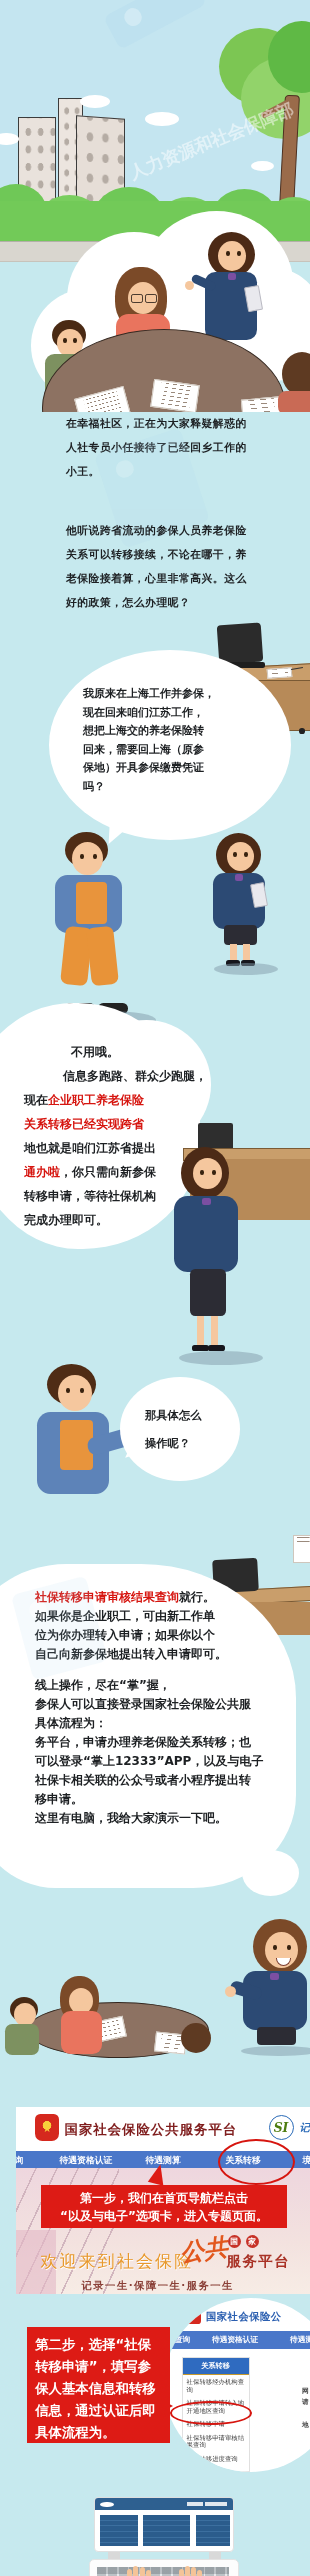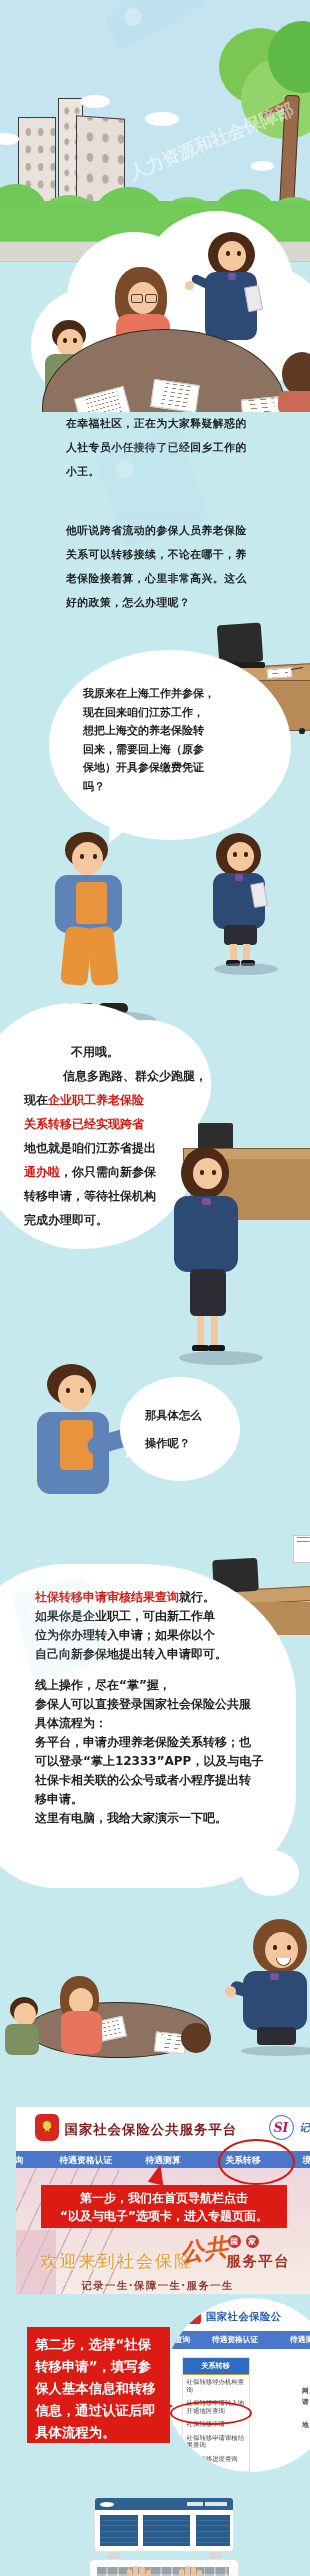--- a/index.html
+++ b/index.html
@@ -269,21 +269,21 @@
     <div class="hair" style="left:181px;top:2023px;width:30px;height:30px;background:#5e3a22;"></div>
   </div>
 
 
   <div class="abs" style="left:15.5px;top:2107px;width:295px;height:187px;background:#fff;overflow:hidden;">
 
     <div class="abs" style="left:0;top:0;width:295px;height:44px;background:#fff;">
       <div class="abs" style="left:19.6px;top:7.2px;width:24px;height:27px;background:radial-gradient(circle at 50% 42%,#f7d03c 0 4.1px,#d5281e 4.6px);border-radius:5.2px 5.2px 7.2px 7.2px;color:#f7d03c;font-size:10.3px;text-align:center;line-height:29px;">★</div>
       <div class="abs" style="left:49px;top:14.4px;font-size:13.4px;font-weight:700;color:#7f1d1d;letter-spacing:1px;white-space:nowrap;">国家社会保险公共服务平台</div>
       <div class="abs" style="left:253px;top:8.2px;width:23px;height:23px;border:1.5px solid #2b6bb8;border-radius:50%;text-align:center;">
-        <span style="font-family:'DejaVu Serif',serif;font-style:italic;font-weight:700;font-size:12.4px;color:#be185d;line-height:23px;">SI</span>
+        <span style="font-family:'DejaVu Serif',serif;font-style:italic;font-weight:700;font-size:12.4px;color:#4d7c0f;line-height:23px;">SI</span>
       </div>
       <div class="abs" style="left:284px;top:14.4px;font-size:10.3px;font-style:italic;color:#2b6bb8;font-weight:700;">记</div>
     </div>
 
     <div class="abs" style="left:0;top:44px;width:295px;height:17px;background:#4a77c9;">
       <span class="navitem" style="left:-1px;top:3.6px;">询</span>
       <span class="navitem" style="left:44px;top:3.6px;">待遇资格认证</span>
       <span class="navitem" style="left:130px;top:3.6px;">待遇测算</span>
       <span class="navitem" style="left:210px;top:3.6px;">关系转移</span>
       <span class="navitem" style="left:287px;top:3.6px;">境</span>

